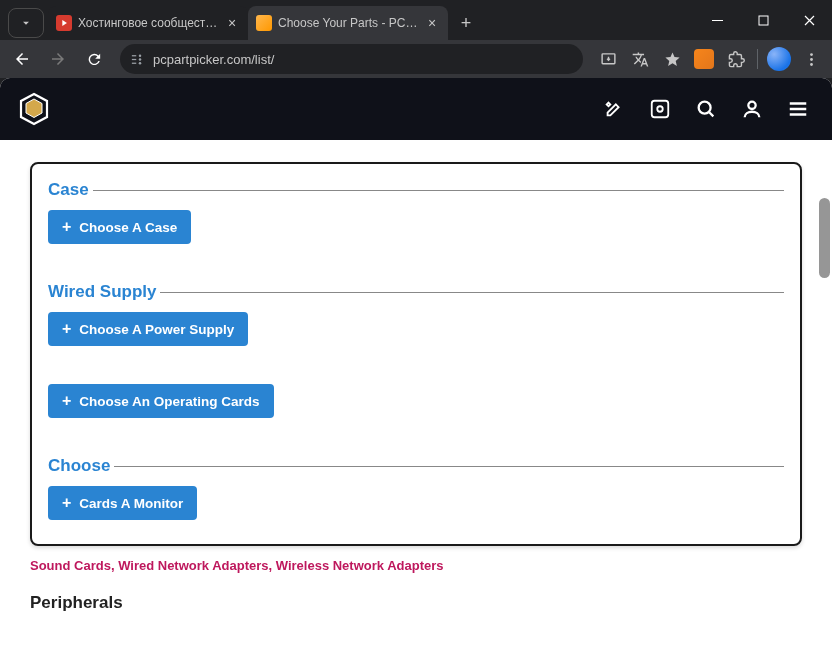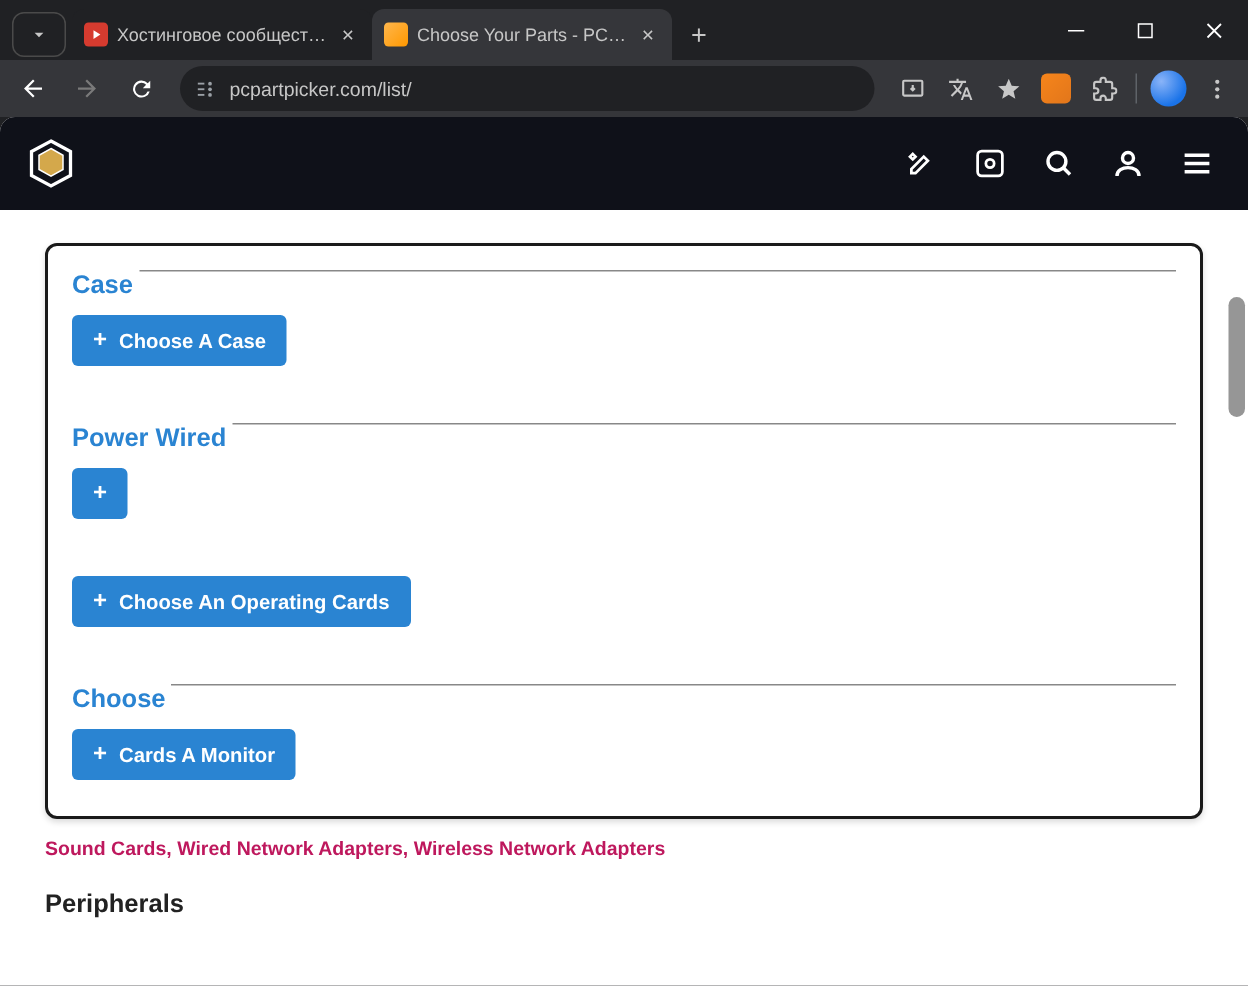--- a/index.html
+++ b/index.html
@@ -32,21 +32,21 @@
   
   .site-header { height: 62px; background: #0f1119; display: flex; align-items: center; padding: 0 16px; }
   .logo { width: 36px; height: 36px; position: relative; }
   .header-icons { margin-left: auto; display: flex; gap: 10px; }
   .header-icons .hicon { width: 36px; height: 36px; display: flex; align-items: center; justify-content: center; color: #fff; }
   
   .page { padding: 22px 30px 0 30px; height: calc(100% - 62px); overflow: hidden; background: #fff; }
   .boxed { border: 2px solid #1a1a1a; border-radius: 8px; padding: 6px 16px 18px 16px; margin-bottom: 12px; box-shadow: 0 2px 4px rgba(0,0,0,0.15); }
   
   .section { margin-top: 10px; margin-bottom: 6px; }
-  .section-head { display: flex; gap: 4px; margin-bottom: 10px; }
+  .section-head { display: flex; align-items: center; gap: 4px; margin-bottom: 10px; }
   .section-title { color: #2a84d2; font-size: 17px; font-weight: 700; white-space: nowrap; }
   .section-title.black { color: #222; }
   .section-rule { flex: 1; height: 1px; background: #888; }
   
   .choose-btn { background: #2a84d2; color: #fff; border: none; border-radius: 4px; padding: 9px 14px; font-size: 13.5px; font-weight: 700; display: inline-flex; align-items: center; gap: 8px; cursor: pointer; }
   .choose-btn .plus { font-size: 16px; font-weight: 700; line-height: 1; }
   
   .sublinks { color: #be185d; font-size: 13px; font-weight: 700; margin-top: 2px; }
   .sublinks span { cursor: pointer; }
   
@@ -215,25 +215,26 @@
     <div class="section-head">
       <div class="section-title">Case</div>
       <div class="section-rule"></div>
     </div>
     <button class="choose-btn">
       <span class="plus">+</span>
       <span>Choose A Case</span>
     </button></div>
         <div class="section">
     <div class="section-head">
-      <div class="section-title">Power Wired</div>
+      <div class="section-title">Wired Supply</div>
       <div class="section-rule"></div>
     </div>
     <button class="choose-btn">
       <span class="plus">+</span>
+      <span>Choose A Power Supply</span>
     </button></div>
         <div class="section">
     <button class="choose-btn">
       <span class="plus">+</span>
       <span>Choose An Operating Cards</span>
     </button></div>
         <div class="section">
     <div class="section-head">
       <div class="section-title">Choose</div>
       <div class="section-rule"></div>

